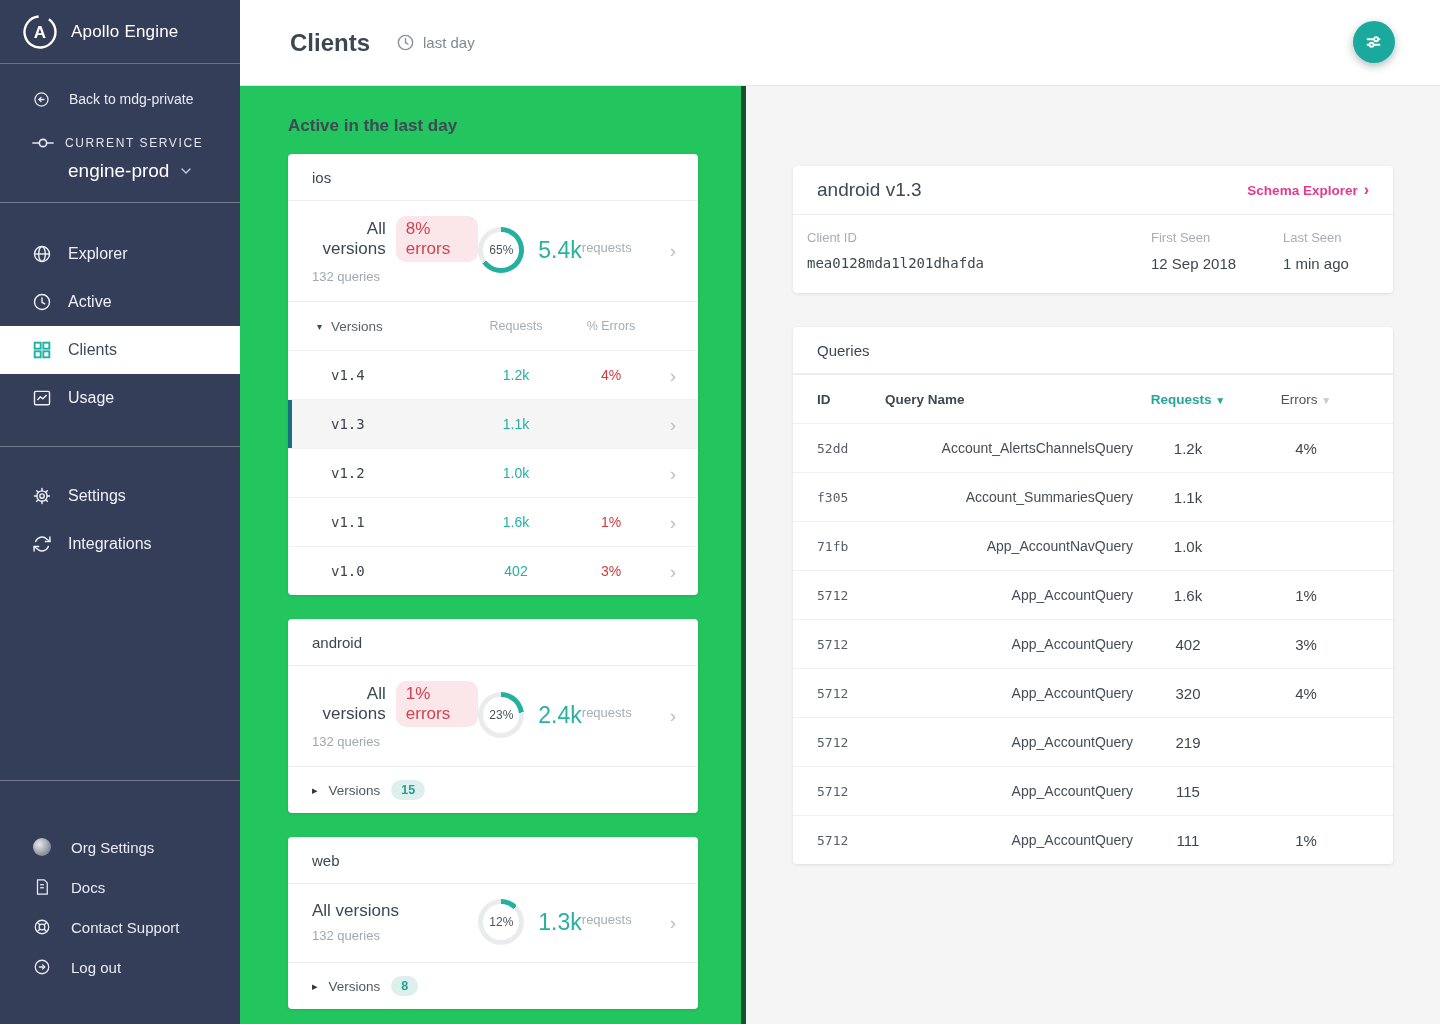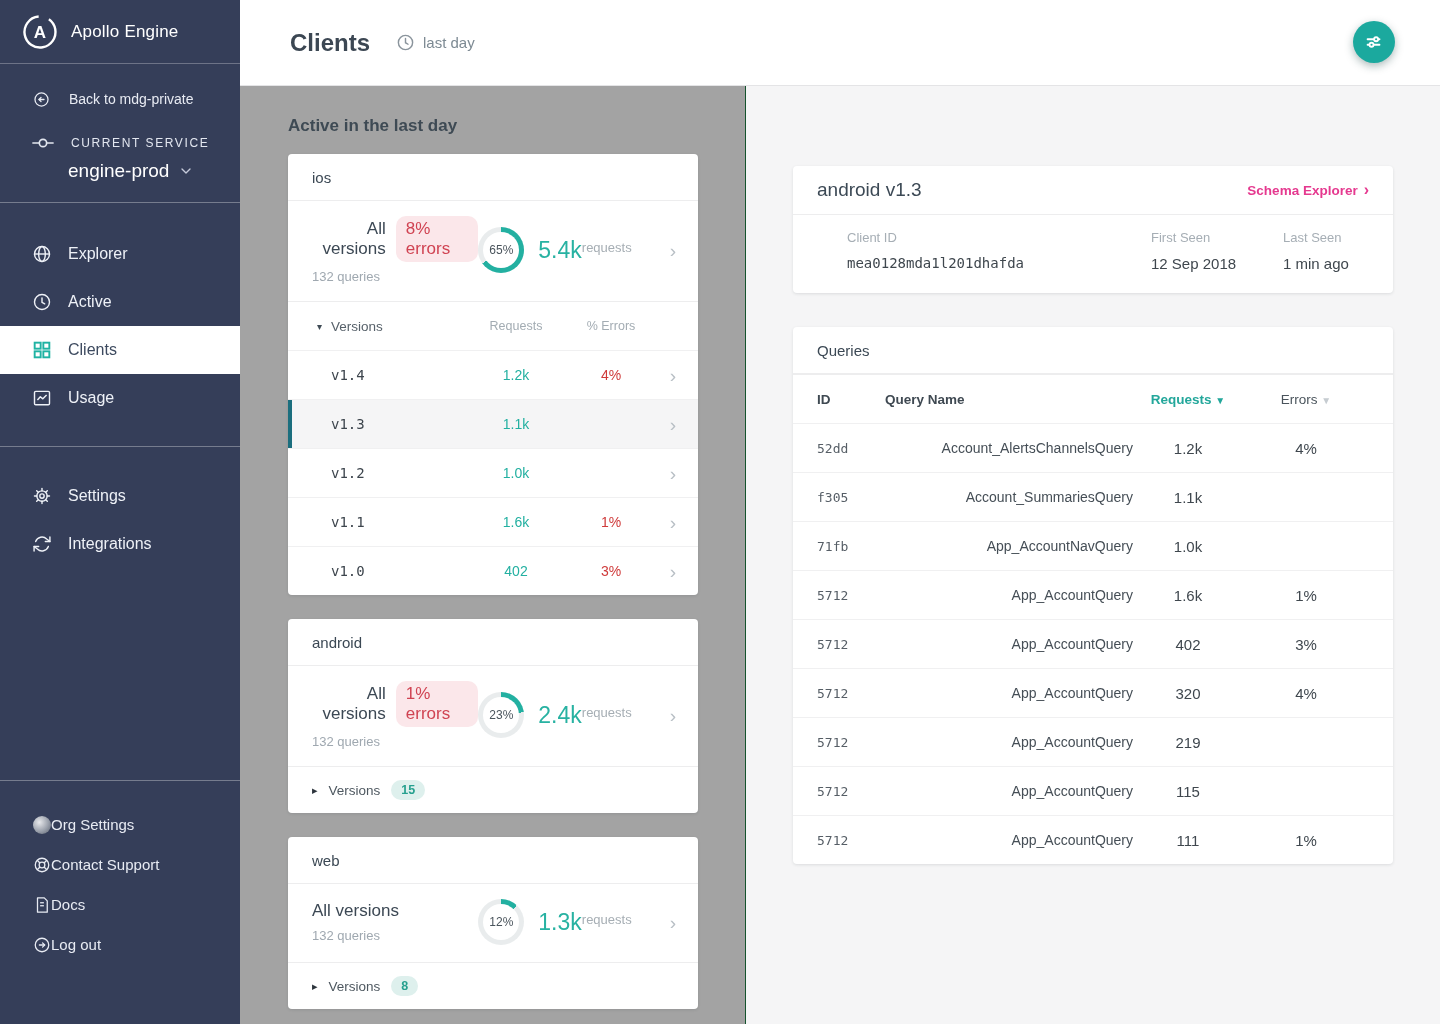--- a/index.html
+++ b/index.html
@@ -7,47 +7,47 @@
   body { font-family:"Liberation Sans","DejaVu Sans",sans-serif; background:#f5f5f6; display:flex; }
   .mono { font-family:"DejaVu Sans Mono","Liberation Mono",monospace; }
 
   
   .sidebar { width:240px; height:1024px; background:#353e59; color:#eef1f7; flex:0 0 240px; position:relative; }
   .sb-logo { height:64px; display:flex; align-items:center; gap:13px; padding:0 22px; border-bottom:1px solid rgba(255,255,255,.28); }
   .logo-badge { width:36px; height:36px; flex:0 0 36px; }
   .sb-app-name { font-size:17px; color:#fff; letter-spacing:.2px; }
   .sb-back { margin-top:18px; height:34px; display:flex; align-items:center; gap:19px; padding-left:33px; cursor:pointer; }
   .sb-back span { font-size:14px; color:#e8ebf3; }
-  .sb-service-label { margin-top:14px; height:26px; display:flex; align-items:center; gap:17px; padding-left:32px; }
+  .sb-service-label { margin-top:14px; height:26px; display:flex; align-items:center; gap:11px; padding-left:32px; }
   .sb-service-label span { font-size:12px; letter-spacing:1.6px; color:#e3e7f0; }
   .sb-service-name { height:30px; display:flex; align-items:center; gap:9px; padding-left:68px; cursor:pointer; }
   .sb-service-name span { font-size:19px; color:#fff; }
   .sb-divider { border-top:1px solid rgba(255,255,255,.32); margin-top:16px; }
   .sb-divider2 { border-top:1px solid rgba(255,255,255,.32); margin-top:24px; }
   .sb-nav { margin-top:27px; }
   .sb-nav2 { margin-top:25px; }
   .nav-item { height:48px; display:flex; align-items:center; gap:16px; padding-left:32px; font-size:16px; color:#eef1f7; cursor:pointer; }
   .nav-item .ic { width:20px; height:20px; flex:0 0 20px; display:flex; }
   .nav-item.active { background:#fff; color:#3d4a5f; }
   .nav-item.active .ic { color:#1fb3a3; }
   .sb-footer { position:absolute; left:0; right:0; bottom:0; border-top:1px solid rgba(255,255,255,.32); padding:35px 0 48px; }
-  .foot-item { height:40px; display:flex; align-items:flex-start; padding-left:33px; font-size:15px; color:#e8ebf3; cursor:pointer; }
+  .foot-item { height:40px; display:flex; align-items:flex-end; gap:20px; padding-left:33px; font-size:15px; color:#e8ebf3; cursor:pointer; }
   .foot-item .ic { width:18px; height:18px; flex:0 0 18px; display:flex; }
   .avatar { width:18px; height:18px; border-radius:50%; background:radial-gradient(circle at 35% 35%, #e8e9ec, #9aa0ab 55%, #565d6b); }
 
   
   .main { flex:1; display:flex; flex-direction:column; height:1024px; }
   .topbar { height:86px; background:#fff; border-bottom:1px solid #e4e4e6; display:flex; align-items:center; padding-left:50px; position:relative; flex:0 0 86px; }
   .page-title { font-size:24px; color:#3c4753; }
   .topbar .clock { margin-left:26px; width:19px; height:19px; color:#8a949c; display:flex; }
   .time-range { margin-left:8px; font-size:15px; color:#7d8a93; }
   .fab { position:absolute; right:45px; top:21px; width:42px; height:42px; border-radius:50%; background:#1ba99e; display:flex; align-items:center; justify-content:center; box-shadow:0 3px 8px rgba(20,60,60,.35); cursor:pointer; }
 
   .content { display:flex; flex:1; min-height:0; }
-  .col-left { width:506px; flex:0 0 506px; border-right:1px solid #14532d; background:#a3a3a3; padding:30px 48px 0; overflow:hidden; }
+  .col-left { width:506px; flex:0 0 506px; border-right:5px solid #14532d; background:#22c55e; padding:30px 48px 0; overflow:hidden; }
   .col-right { flex:1; background:#f5f5f6; padding:80px 46px 0 47px; overflow:hidden; }
 
   .section-title { font-size:17px; color:#3e4a54; margin-bottom:18px; }
 
   .card { background:#fff; border-radius:4px; box-shadow:0 1px 3px rgba(40,50,60,.12); }
   .client-card { width:410px; margin-bottom:24px; }
   .card-head { height:47px; display:flex; align-items:center; padding:0 24px; border-bottom:1px solid #ededee; font-size:15px; color:#3b4854; }
 
   .av-row { display:flex; align-items:center; padding:15px 22px 17px 24px; cursor:pointer; }
   .av-left { display:flex; flex-direction:column; }
@@ -79,21 +79,21 @@
   .vtoggle .tri { font-size:11px; color:#2c343c; }
   .vtoggle .lbl { font-size:13.5px; color:#4e5860; }
   .count-badge { font-size:12.5px; color:#27a08f; background:#def0ed; border-radius:10px; padding:3px 10px; font-weight:bold; }
 
   
   .detail-card { width:600px; }
   .detail-head { height:49px; display:flex; align-items:center; justify-content:space-between; padding:0 24px; border-bottom:1px solid #ededee; }
   .detail-title { font-size:19px; color:#3c4955; }
   .schema-link { font-size:13.5px; font-weight:bold; color:#e5398f; display:flex; align-items:center; gap:6px; cursor:pointer; }
   .schema-link .chev { color:#e5398f; font-size:16px; font-weight:bold; }
-  .detail-meta { display:grid; grid-template-columns:1fr 132px 96px; padding:15px 14px 21px;margin-left:40px; }
+  .detail-meta { display:grid; grid-template-columns:1fr 132px 96px; padding:15px 14px 21px; }
   .meta-lbl { font-size:13px; color:#a6aeb5; margin-bottom:10px; }
   .meta-val { font-size:15px; color:#3f474e; }
   .meta-val.mono { font-size:14px; }
 
   .queries-card { margin-top:34px; }
   .q-grid { display:grid; grid-template-columns:68px 1fr 110px 126px; align-items:center; padding:0 24px; height:49px; }
   .q-header { border-top:1px solid #ededee; }
   .q-header .h { font-size:13.5px; color:#3f4952; font-weight:bold; }
   .q-header .h.sort-active { color:#23a79b; text-align:center; cursor:pointer; }
   .q-header .h.sort-idle { text-align:center; font-weight:normal; color:#4a545c; cursor:pointer; }
@@ -230,40 +230,40 @@
 
   <div class="sb-footer">
     <div class="foot-item">
       <span class="ic">
           <span class="avatar"></span>
         </span>
       <span>Org Settings</span>
     </div>
     <div class="foot-item">
       <span class="ic">
+        <svg viewBox="0 0 24 24" width="18" height="18" fill="none" stroke="currentColor" stroke-width="1.7" stroke-linejoin="round">
+          <path d="M6 2.5h9l4 4V21.5H6z"></path>
+            <path d="M9.5 9h5"></path>
+            <path d="M9.5 13h5"></path>
+        </svg>
+      </span>
+      <span>Docs</span>
+    </div>
+    <div class="foot-item">
+      <span class="ic">
         <svg viewBox="0 0 24 24" width="18" height="18" fill="none" stroke="currentColor" stroke-width="1.7">
           <circle cx="12" cy="12" r="9"></circle>
             <circle cx="12" cy="12" r="3.8"></circle>
           <path d="M5.6 5.6l3.7 3.7"></path>
             <path d="M14.7 14.7l3.7 3.7"></path>
             <path d="M14.7 9.3l3.7-3.7"></path>
             <path d="M5.6 18.4l3.7-3.7"></path>
         </svg>
       </span>
       <span>Contact Support</span>
-    </div>
-    <div class="foot-item">
-      <span class="ic">
-        <svg viewBox="0 0 24 24" width="18" height="18" fill="none" stroke="currentColor" stroke-width="1.7" stroke-linejoin="round">
-          <path d="M6 2.5h9l4 4V21.5H6z"></path>
-            <path d="M9.5 9h5"></path>
-            <path d="M9.5 13h5"></path>
-        </svg>
-      </span>
-      <span>Docs</span>
     </div>
     <div class="foot-item">
       <span class="ic">
         <svg viewBox="0 0 24 24" width="18" height="18" fill="none" stroke="currentColor" stroke-width="1.7" stroke-linecap="round" stroke-linejoin="round">
           <circle cx="12" cy="12" r="9"></circle>
             <path d="M8.5 12h7"></path>
             <path d="M12.7 9.2l2.8 2.8-2.8 2.8"></path>
         </svg>
       </span>
       <span>Log out</span>

